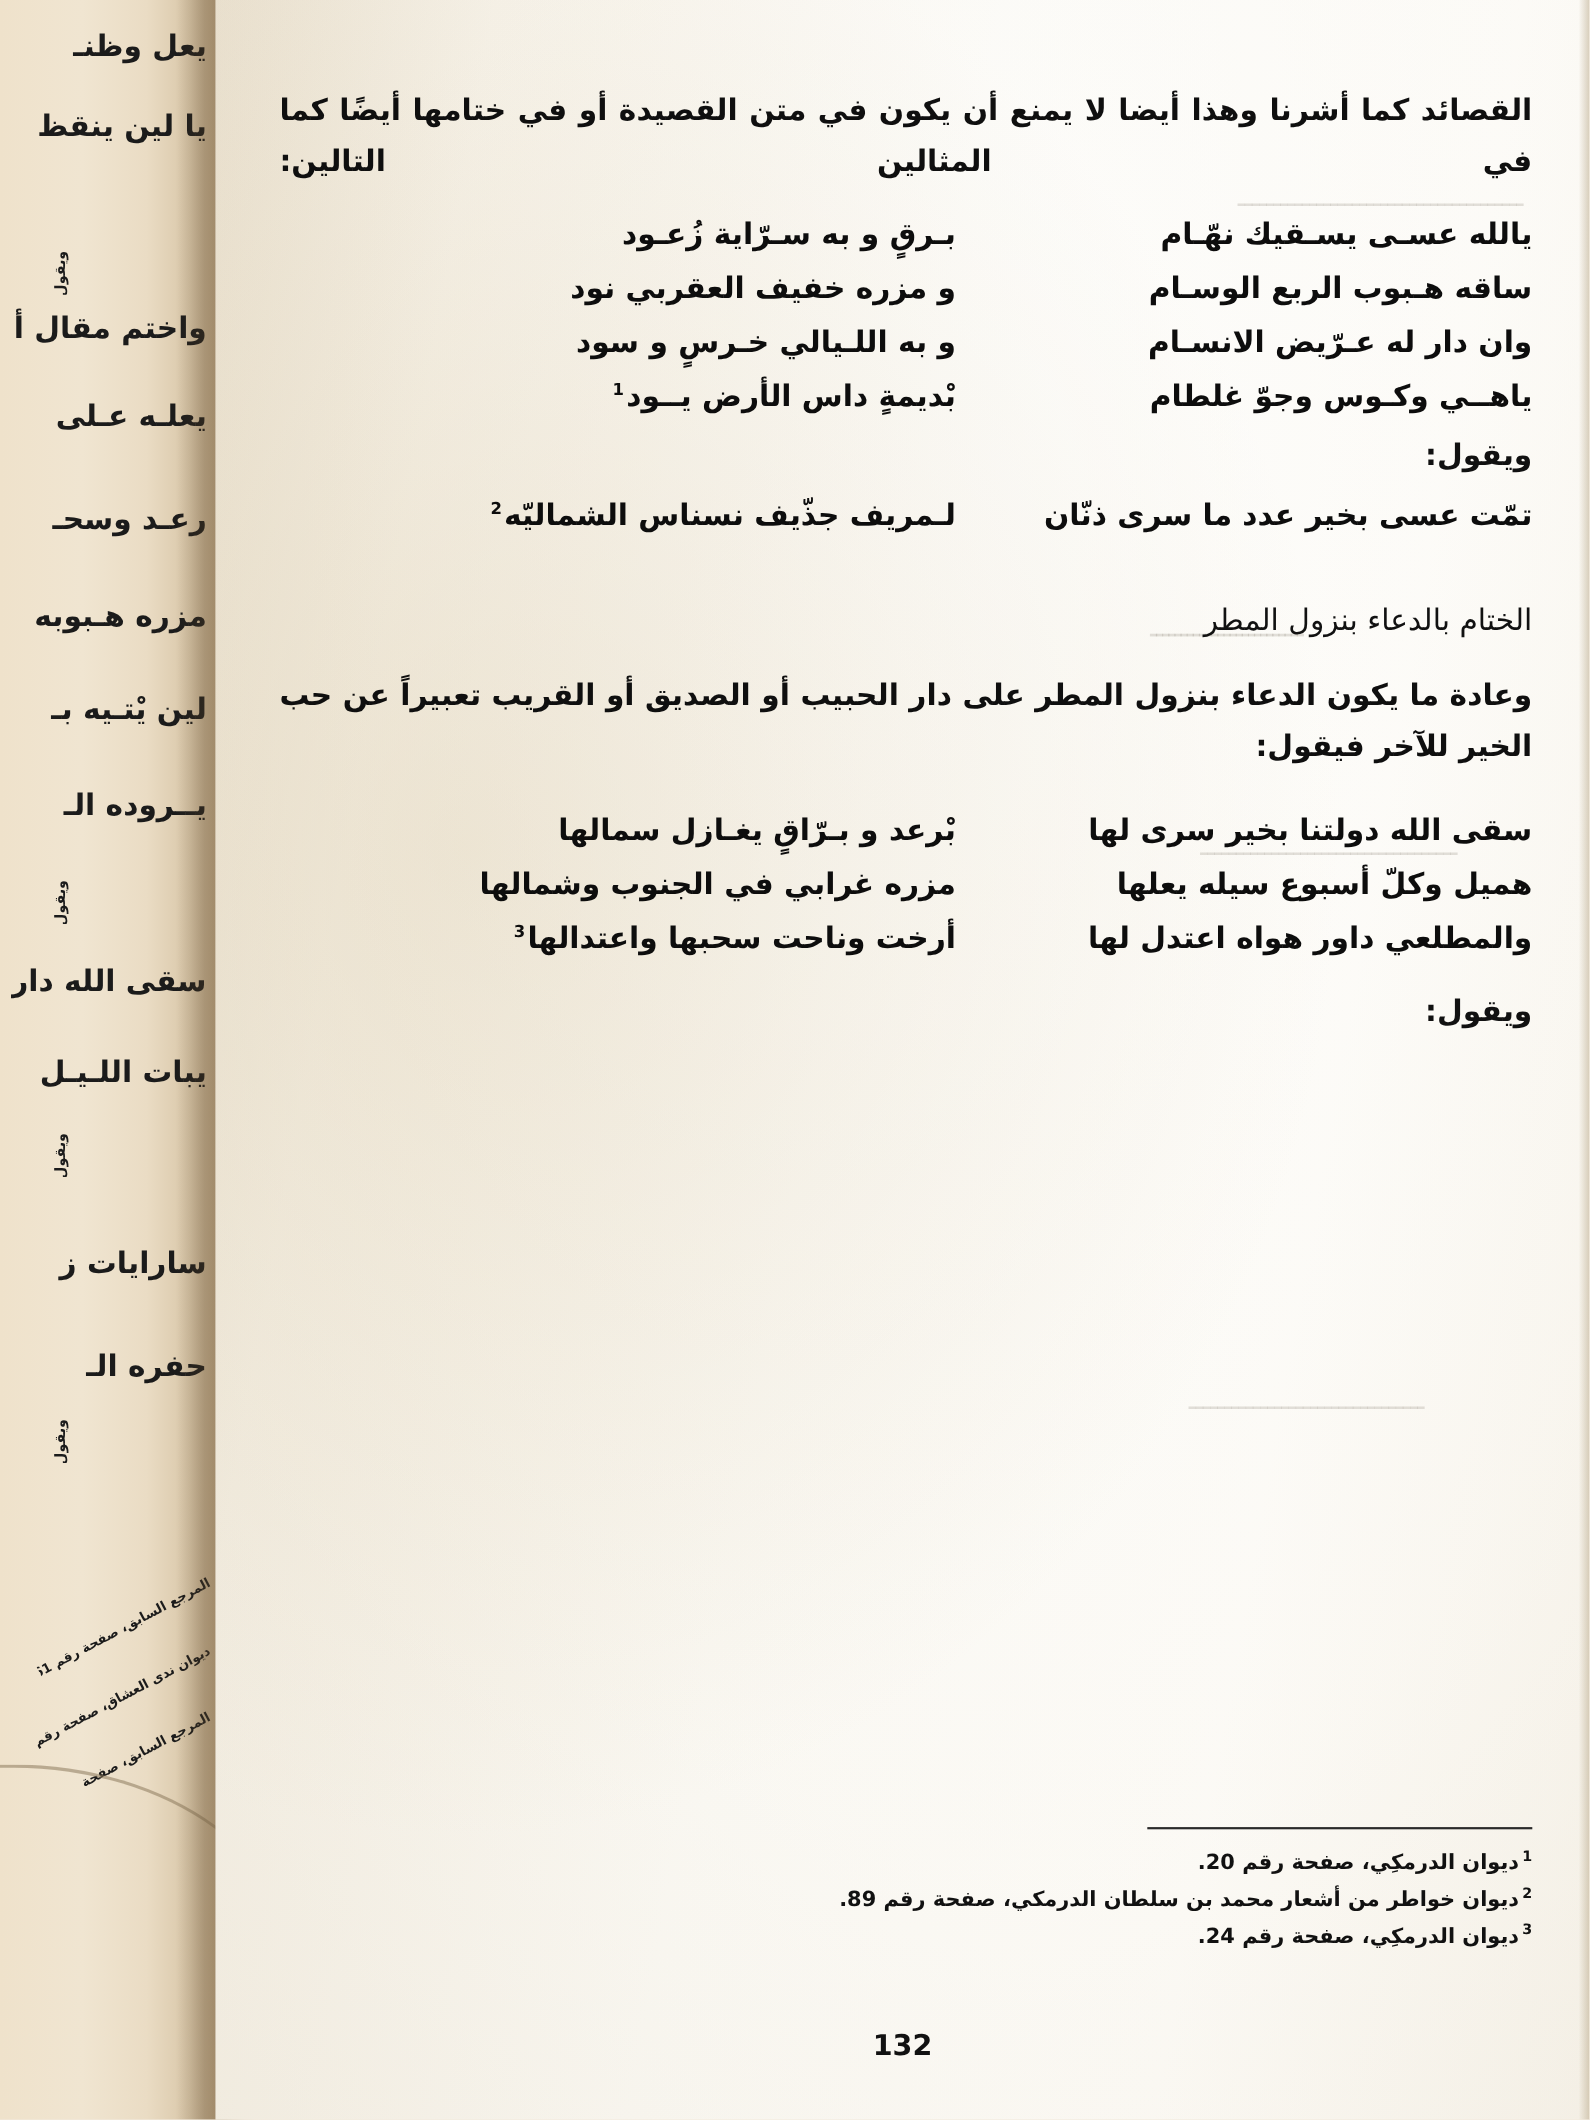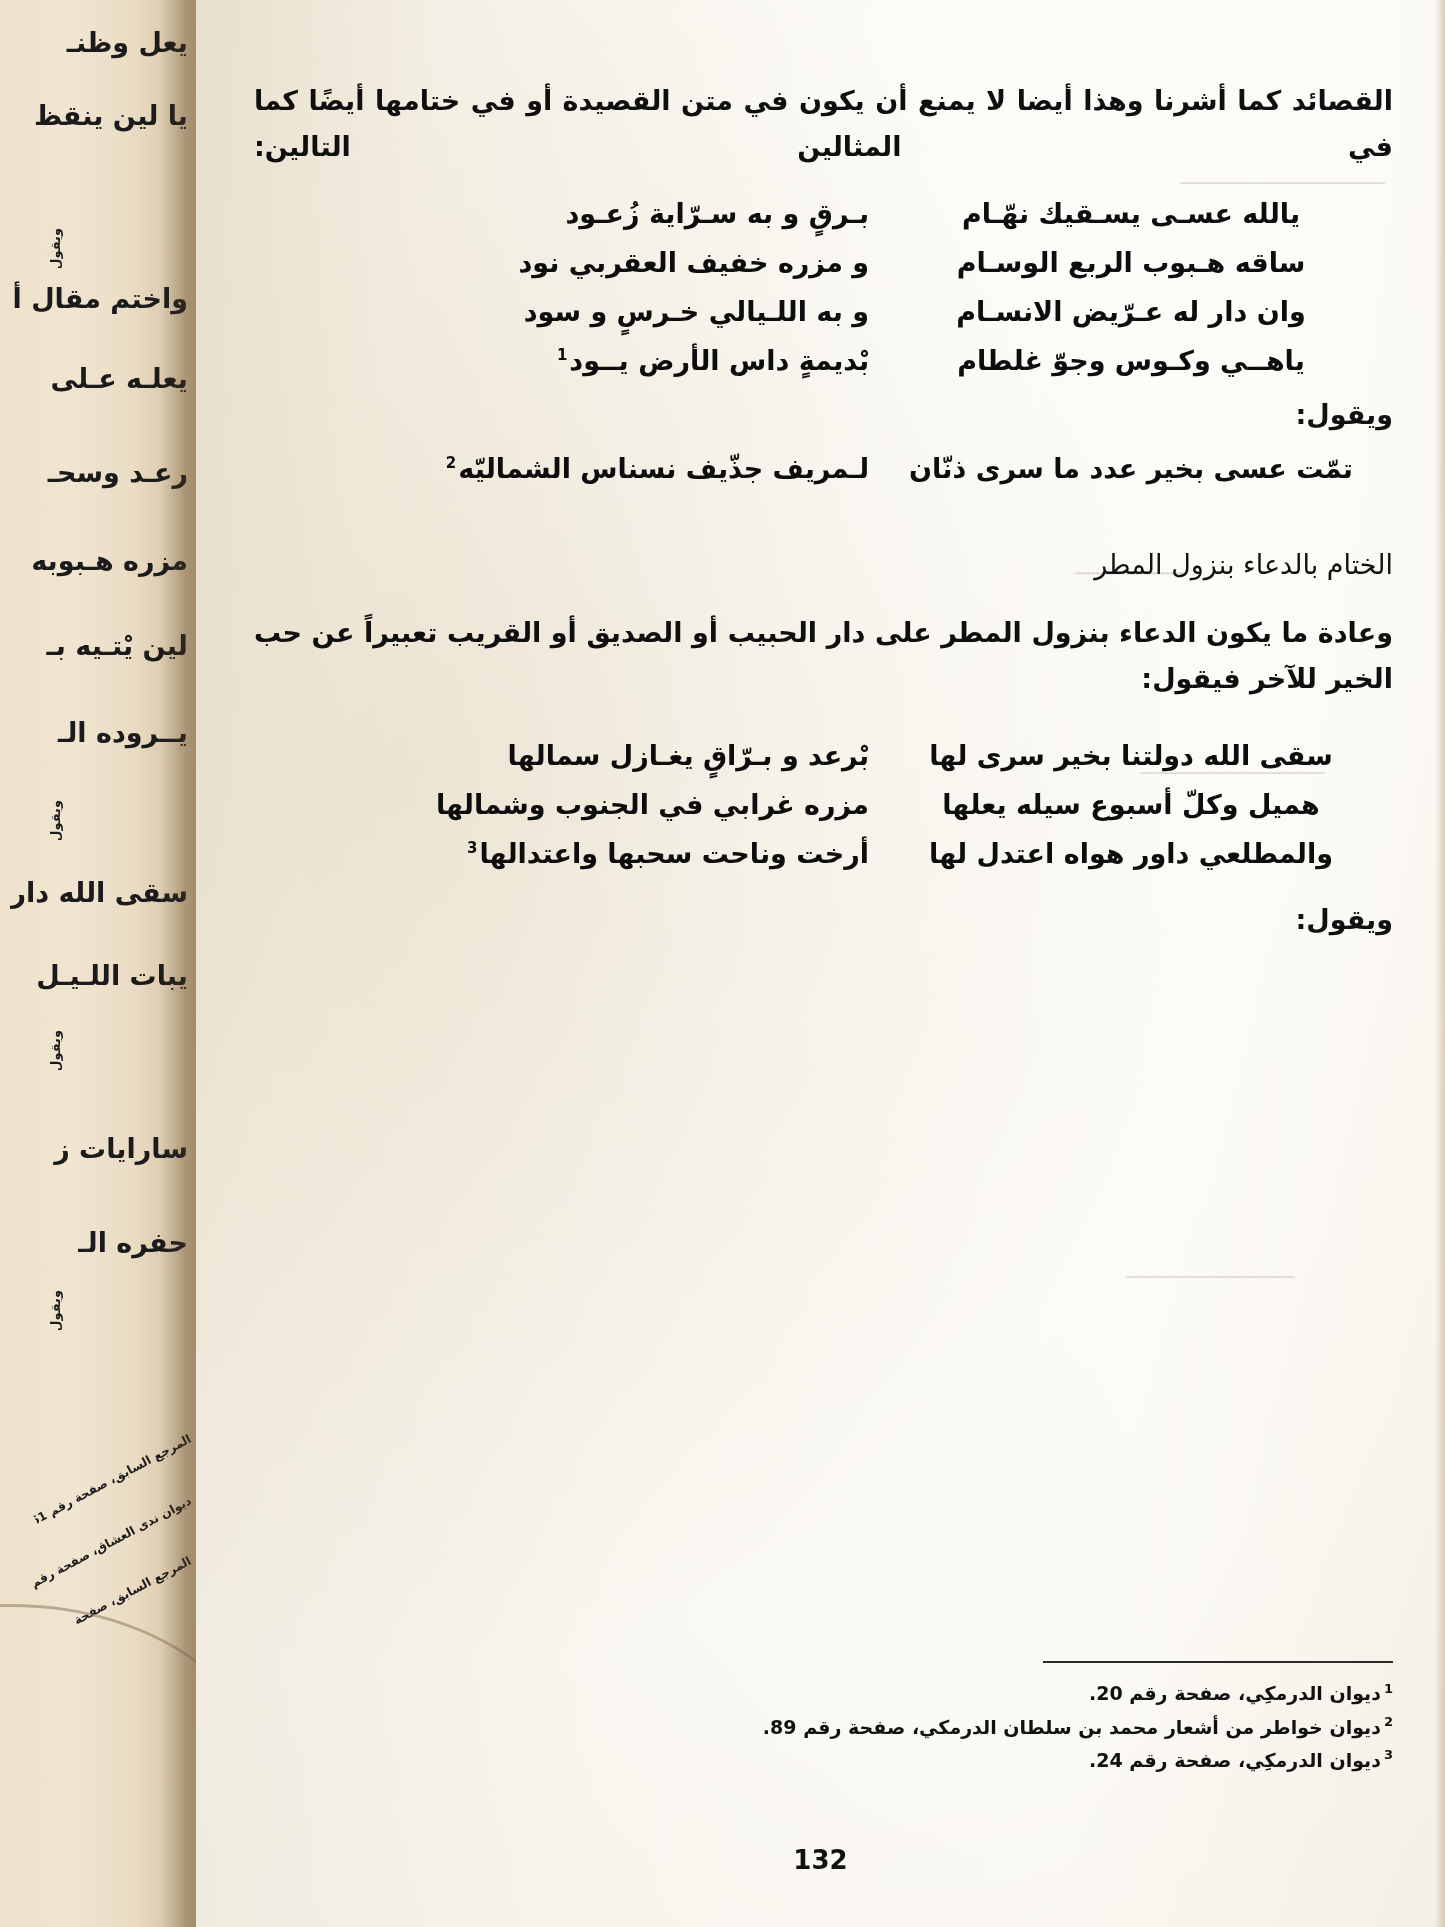--- a/index.html
+++ b/index.html
@@ -81,21 +81,21 @@
   }
   .page-tint {
     position: absolute;
     inset: 0;
     background: radial-gradient(ellipse at 60% 20%, rgba(255,255,255,0.35) 0%, rgba(240,232,215,0.12) 60%, rgba(222,210,186,0.25) 100%);
     pointer-events: none;
   }
   .bleed {
     position: absolute;
     color: rgba(120,110,95,0.20);
-    font-size: 15px;
+    font-size: 19px;
     font-weight: bold;
     white-space: nowrap;
     pointer-events: none;
     letter-spacing: 0.4px;
   }
 
   .content {
     position: absolute;
     top: 78px;
     right: 52px;
@@ -139,21 +139,21 @@
   table.verses td {
     font-size: 27px;
     font-weight: bold;
     padding: 9px 0 9px 0;
     vertical-align: top;
     white-space: nowrap;
     color: #0d0d0d;
   }
   td.hemistich-right {
     width: 46%;
-    text-align: center;
+    text-align: right;
     padding-right: 14px;
   }
   td.hemistich-left {
     width: 54%;
     text-align: right;
     padding-right: 30px;
   }
   sup.fn {
     font-size: 15px;
     font-weight: bold;

